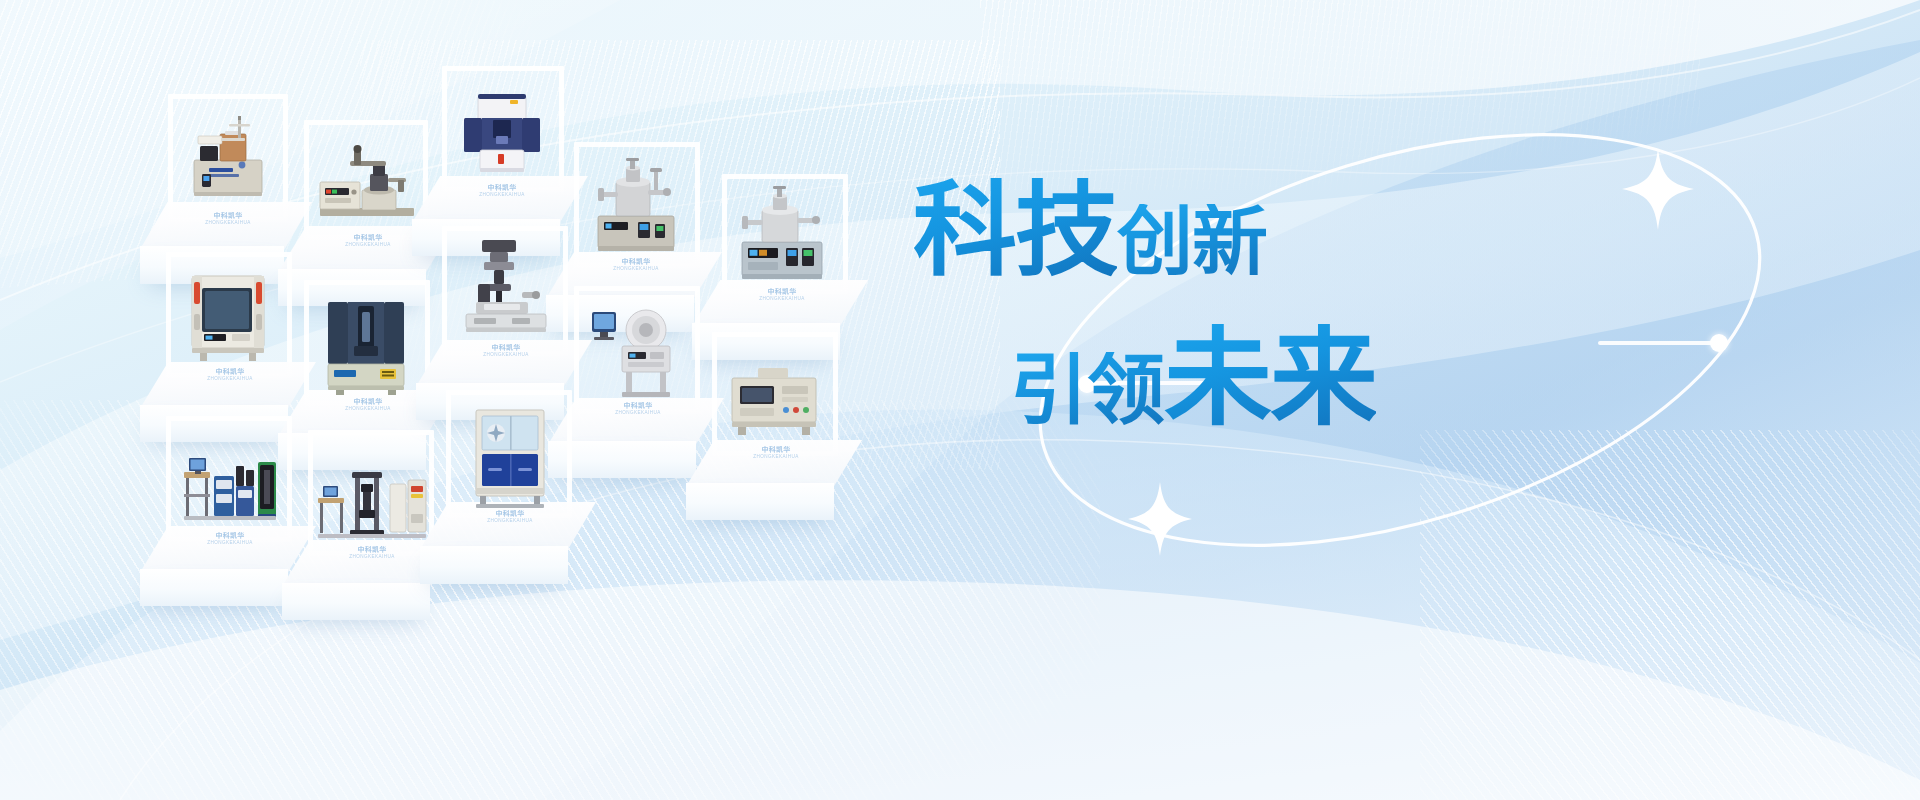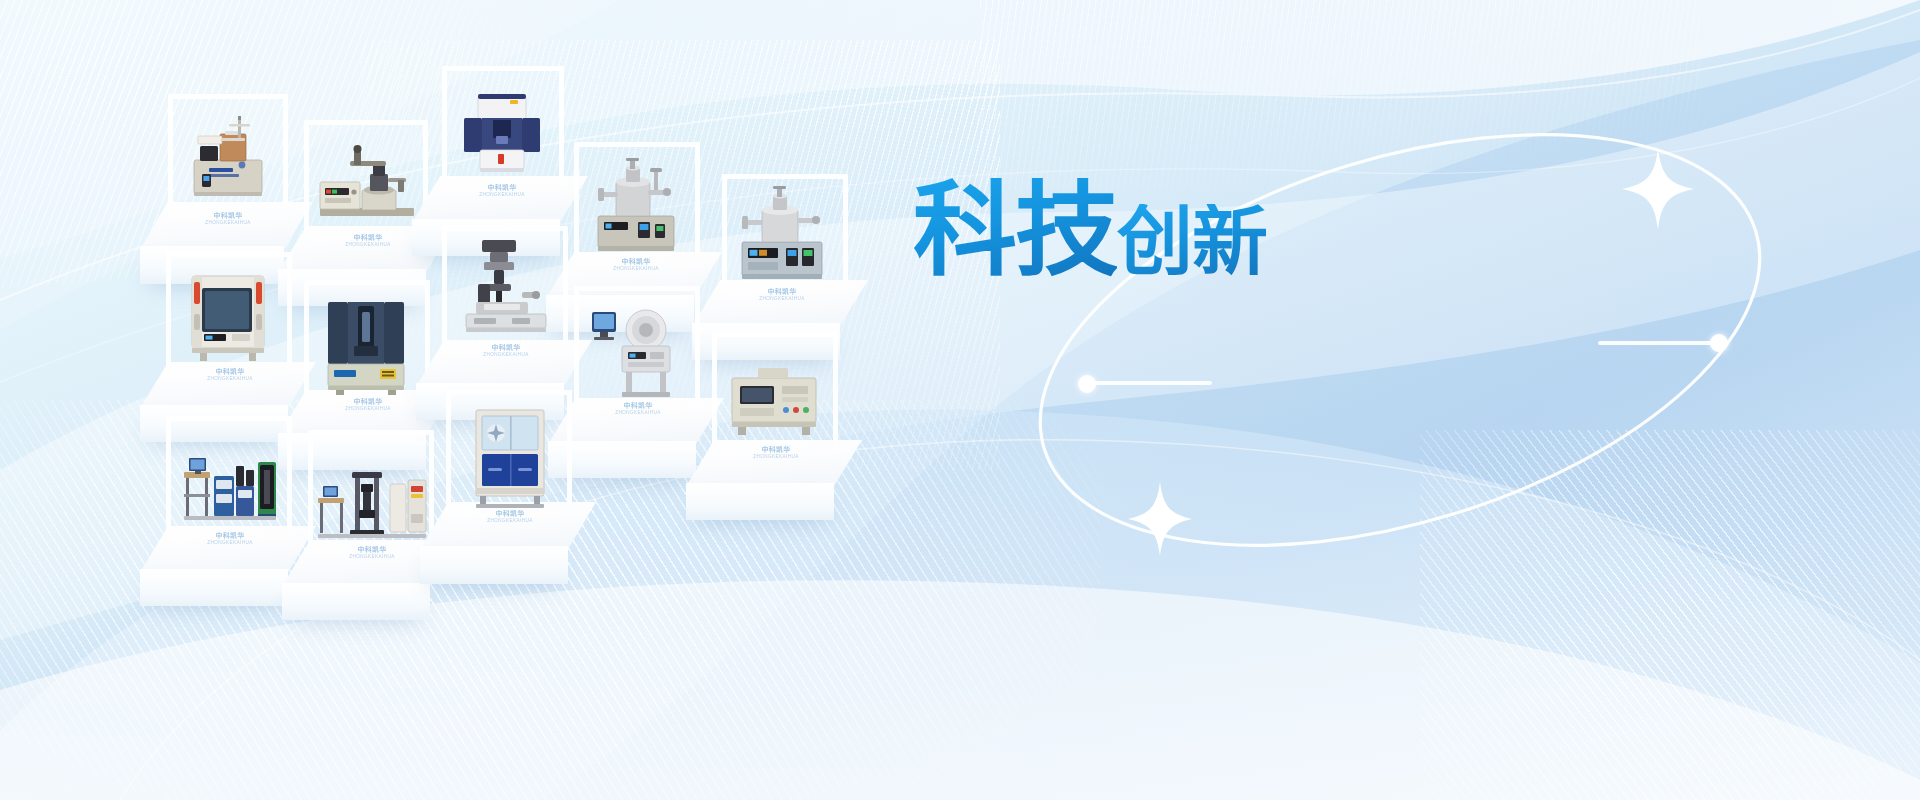--- a/index.html
+++ b/index.html
@@ -600,15 +600,19 @@
     <svg viewBox="0 0 64 74">
         <path d="M32 0 C35 23 41 32 64 37 C41 42 35 51 32 74 C29 51 23 42 0 37 C23 32 29 23 32 0 Z" fill="#ffffff"></path>
       </svg>
   </div>
 
   <div class="headline">
     <div class="hl-row hl-row-1">
       <span class="hl-big">科技</span>
       <span class="hl-small">创新</span>
     </div>
+    <div class="hl-row hl-row-2">
+      <span class="hl-small">引领</span>
+      <span class="hl-big">未来</span>
+    </div>
   </div>
 
 </div>
 
 </body></html>

